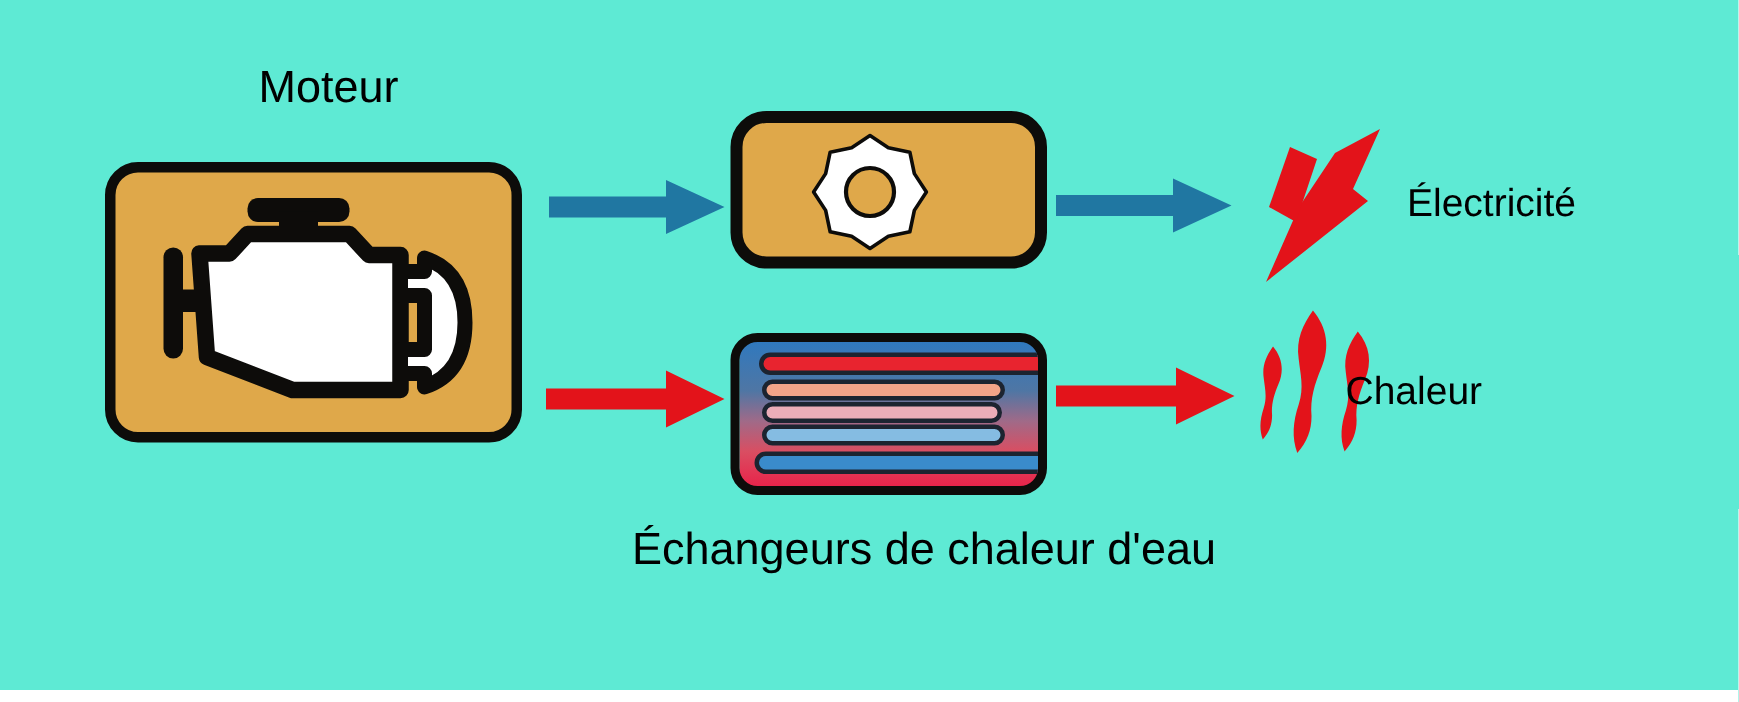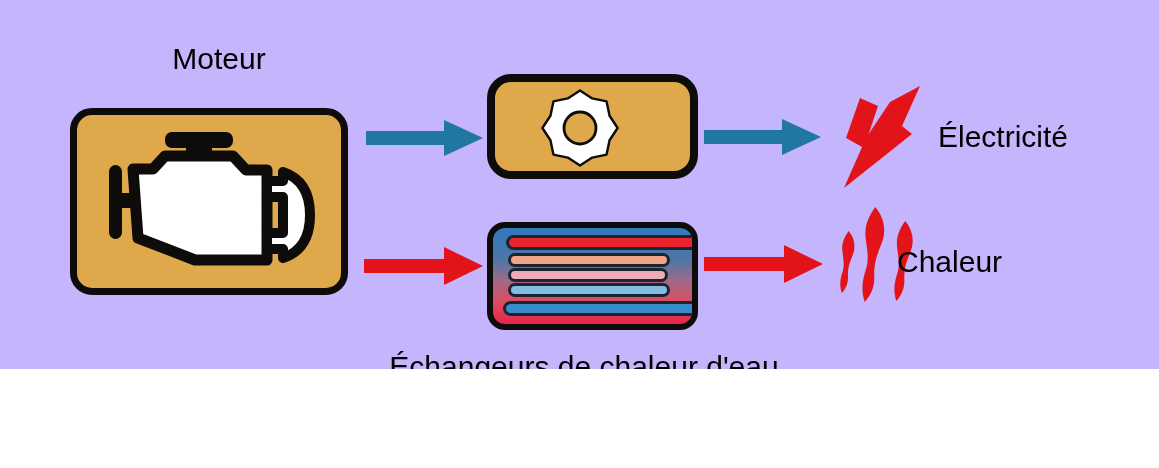--- a/index.html
+++ b/index.html
@@ -1,36 +1,36 @@
 <!DOCTYPE html>
 <html style="--box-fill: #DFA84A; --outline: #0D0C0A; --flow-electricity: #2077A2; --flow-heat: #E3131A; --text: #000000; --hx-top: #3079BE; --hx-upper-mid: #4F76A4; --hx-mid: #A06A88; --hx-lower-mid: #D94E62; --hx-bottom: #E8244A; --pipe-outline: #1C2430;"><head>
 <meta charset="utf-8">
 <style>
   html,body{margin:0;padding:0;background:#fff;}
   .canvas{
-    position:relative;width:1159px;height:369px;background:#c4b5fd;overflow:hidden;
+    position:relative;width:1159px;height:460px;background:#5eead4;overflow:hidden;
     font-family:"Liberation Sans","DejaVu Sans",sans-serif;color:var(--text,#000);
   }
   .abs{position:absolute;}
   .node-label{font-size:30px;text-align:center;white-space:nowrap;}
-  .out-label{font-size:30px;white-space:nowrap;}
+  .out-label{font-size:26px;white-space:nowrap;}
   .box{position:absolute;box-sizing:border-box;background:var(--box-fill,#DFA84A);}
   .motor-box{left:70px;top:108px;width:278px;height:187px;border:7px solid var(--outline,#0d0c0a);border-radius:22px;}
   .gen-box{left:487px;top:74px;width:211px;height:105px;border:8px solid var(--outline,#0d0c0a);border-radius:24px;}
   .hx-box{
     left:487px;top:222px;width:211px;height:108px;border:6px solid var(--outline,#0d0c0a);border-radius:18px;overflow:hidden;
     background:linear-gradient(180deg,var(--hx-top,#3079BE) 0%,var(--hx-upper-mid,#4F76A4) 34%,var(--hx-mid,#A06A88) 55%,var(--hx-lower-mid,#D94E62) 76%,var(--hx-bottom,#E8244A) 100%);
   }
   .pipe{position:absolute;box-sizing:border-box;border:3px solid var(--pipe-outline,#1C2430);border-radius:10px;}
   .pipe1{top:7px;left:13px;right:-8px;height:15px;}
   .pipe2{top:25px;left:15px;right:22px;height:14px;}
   .pipe3{top:40px;left:15px;right:24px;height:14px;}
   .pipe4{top:55px;left:15px;right:22px;height:14px;}
   .pipe5{top:73px;left:10px;right:-8px;height:15px;}
-  .caption{left:294px;top:347px;width:580px;text-align:center;font-size:30px;line-height:40px;}
+  .caption{left:326px;top:347px;width:580px;text-align:center;font-size:30px;line-height:40px;}
   svg{display:block;}
 </style>
 </head>
 <body>
 
 <div class="canvas">
 
   <div class="abs node-label" style="left:80px;top:42px;width:278px;">Moteur</div>
 
   <div class="box motor-box">

